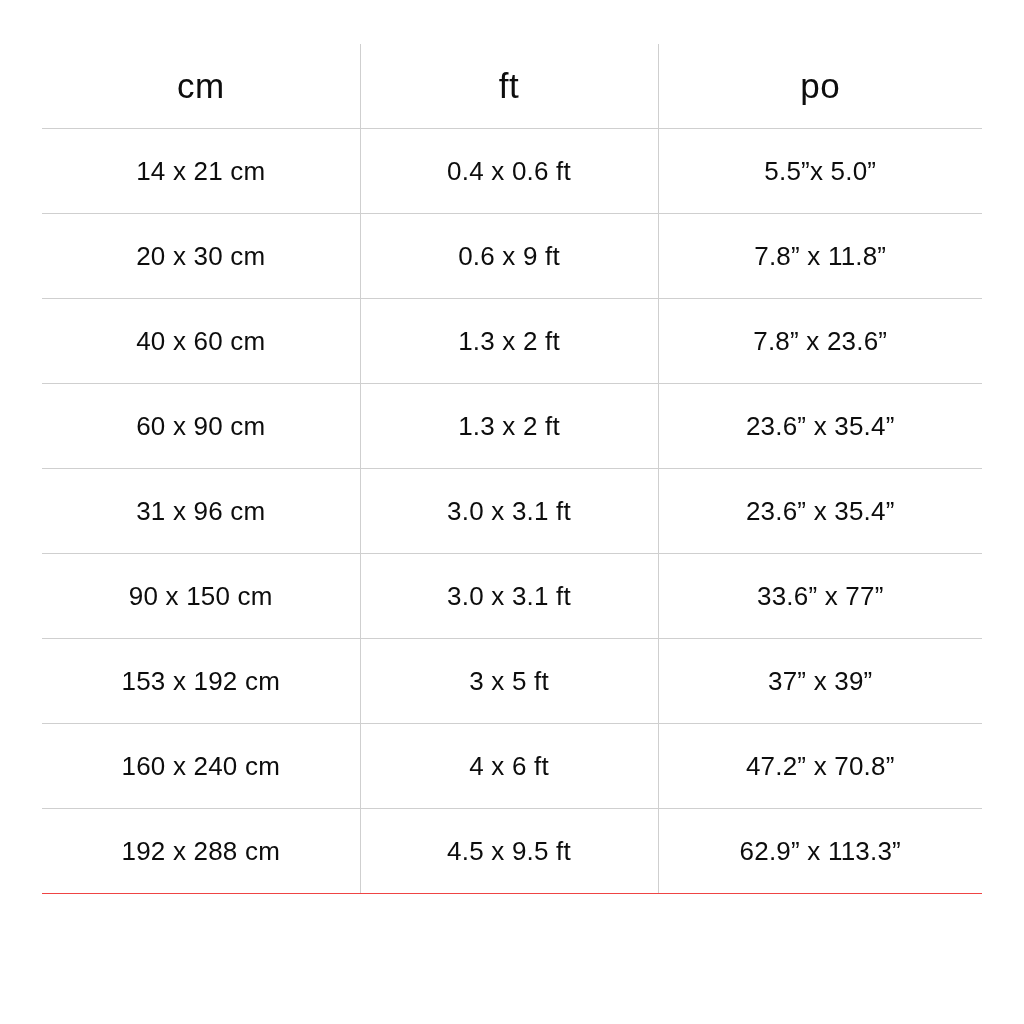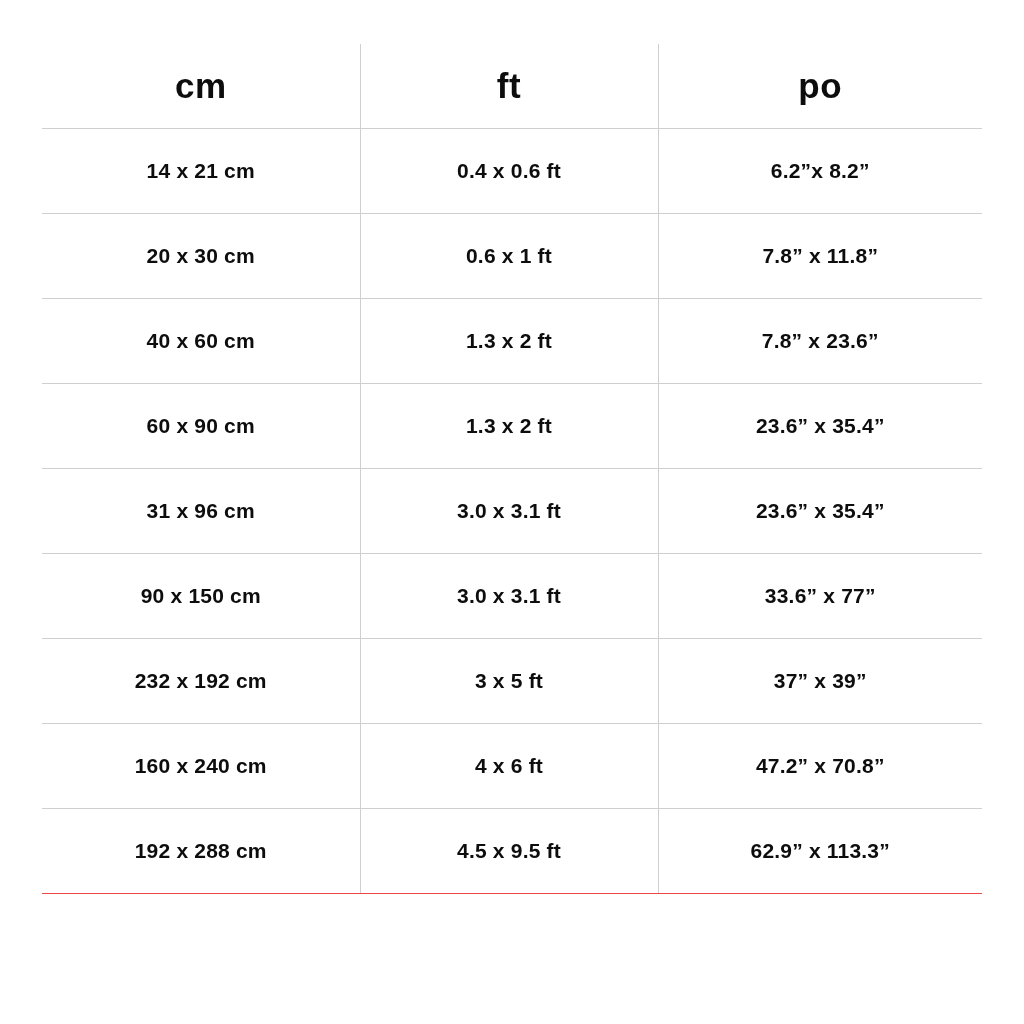--- a/index.html
+++ b/index.html
@@ -49,32 +49,31 @@
   table.size-table tr > *:last-child {
     border-right: none;
   }
   table.size-table thead th {
     height: 84px;
     font-size: 35px;
     letter-spacing: 0.5px;
   }
   table.size-table tbody td {
     height: 84px;
-    font-size: 21px;
+    font-size: 26px;
     letter-spacing: 0.2px;
     white-space: nowrap;
     margin-top: 42px;
   }
   table.size-table tbody tr:last-child td {
     border-bottom: 1px solid #ef4444;
   }
   .cell-inner {
     display: block;
     line-height: 84px;
-    font-weight: bold;
   }
 </style>
 </head>
 <body>
 
 <div class="page">
   <div class="table-wrap">
     <table class="size-table">
       <colgroup>
         <col class="c1">
@@ -96,29 +95,29 @@
       </thead>
       <tbody>
         <tr>
           <td>
               <span class="cell-inner">14 x 21 cm</span>
             </td>
           <td>
               <span class="cell-inner">0.4 x 0.6 ft</span>
             </td>
           <td>
-              <span class="cell-inner">6.2”x 8.2”</span>
+              <span class="cell-inner">5.5”x 5.0”</span>
             </td>
         </tr>
         <tr>
           <td>
               <span class="cell-inner">20 x 30 cm</span>
             </td>
           <td>
-              <span class="cell-inner">0.6 x 1 ft</span>
+              <span class="cell-inner">0.6 x 9 ft</span>
             </td>
           <td>
               <span class="cell-inner">7.8” x 11.8”</span>
             </td>
         </tr>
         <tr>
           <td>
               <span class="cell-inner">40 x 60 cm</span>
             </td>
           <td>
@@ -156,21 +155,21 @@
             </td>
           <td>
               <span class="cell-inner">3.0 x 3.1 ft</span>
             </td>
           <td>
               <span class="cell-inner">33.6” x 77”</span>
             </td>
         </tr>
         <tr>
           <td>
-              <span class="cell-inner">232 x 192 cm</span>
+              <span class="cell-inner">153 x 192 cm</span>
             </td>
           <td>
               <span class="cell-inner">3 x 5 ft</span>
             </td>
           <td>
               <span class="cell-inner">37” x 39”</span>
             </td>
         </tr>
         <tr>
           <td>

